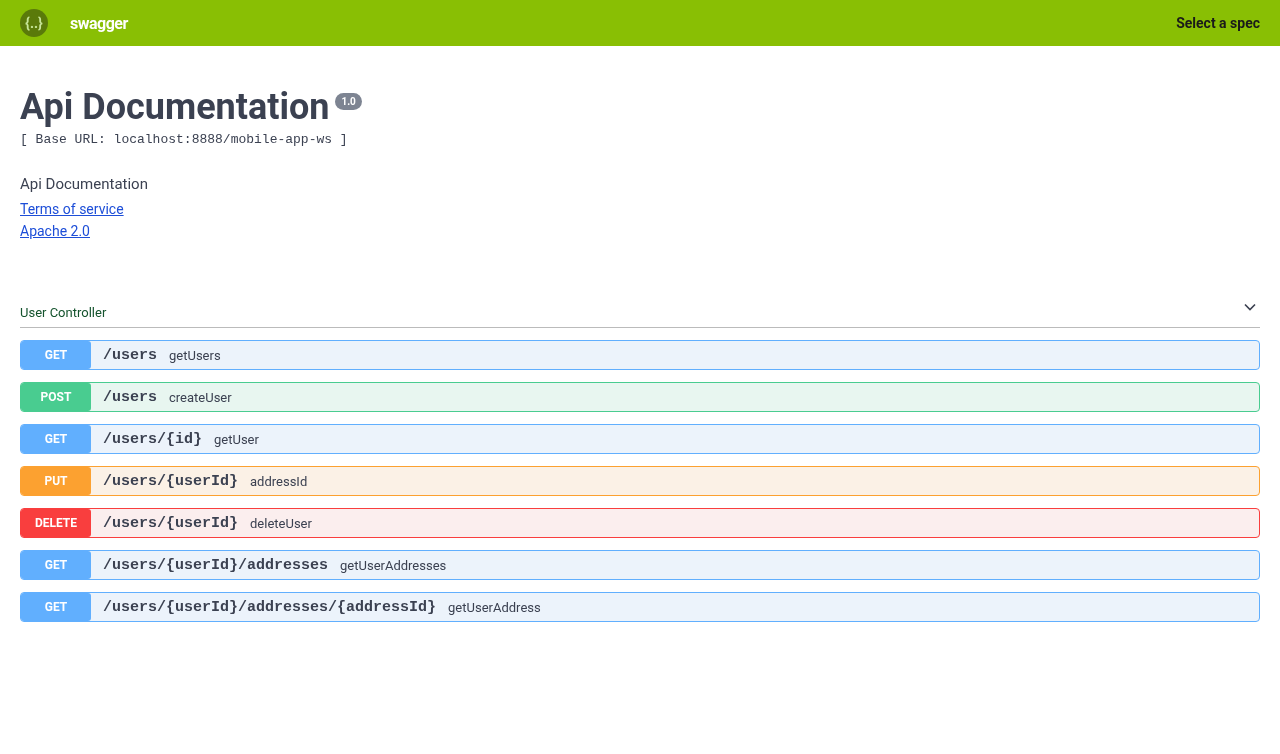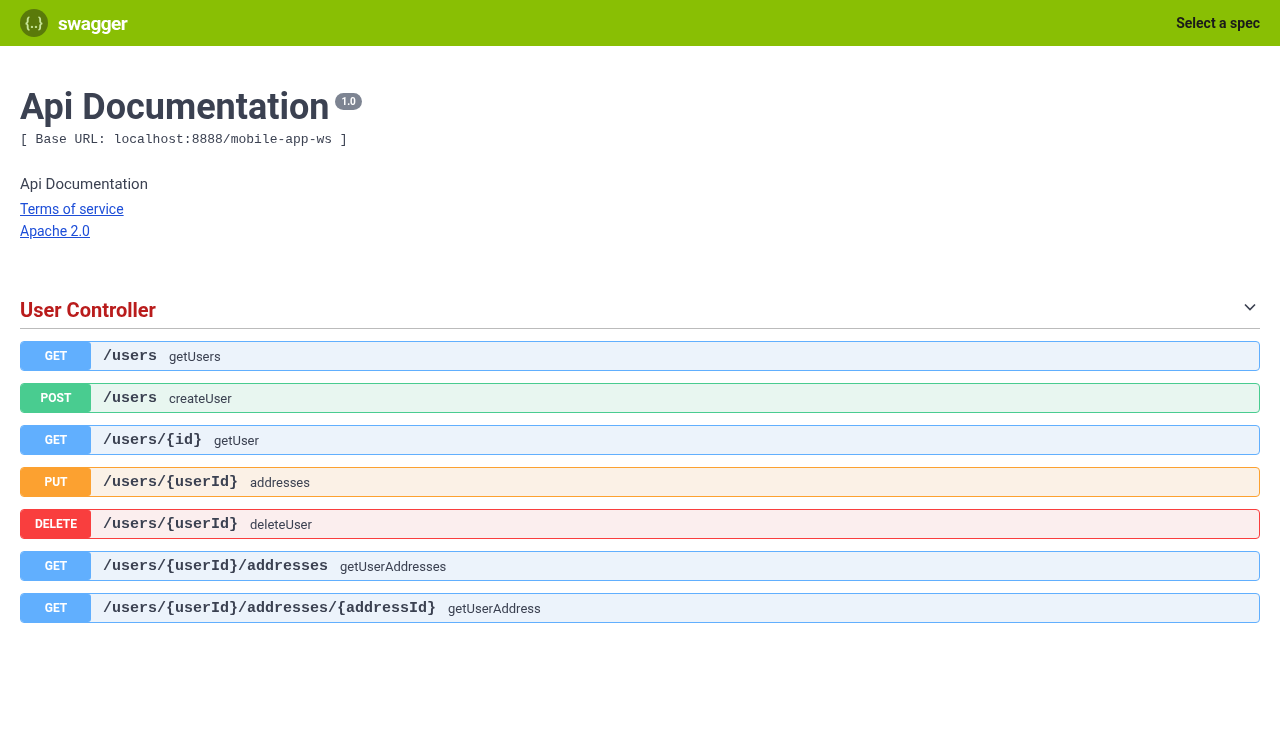--- a/index.html
+++ b/index.html
@@ -1,42 +1,42 @@
 <!DOCTYPE html>
 <html><head>
 <meta charset="utf-8">
 <style>
   * { box-sizing: border-box; margin: 0; padding: 0; }
   body { font-family: -apple-system, BlinkMacSystemFont, "Segoe UI", Roboto, sans-serif; background: #fff; color: #3b4151; width: 1280px; }
   
   .topbar { background: #89bf04; height: 46px; display: flex; align-items: center; padding: 0 20px; justify-content: space-between; }
   .logo-wrap { display: flex; align-items: center; gap: 10px; }
   .logo-badge { width: 28px; height: 28px; border-radius: 50%; background: #5a7a0a; display: flex; align-items: center; justify-content: center; color: #c8e69a; font-weight: bold; font-size: 14px; }
-  .logo-text { color: #fff; font-weight: 700; font-size: 19px; letter-spacing: -0.5px; }
+  .logo-text { color: #fff; font-weight: 700; font-size: 16px; letter-spacing: -0.5px; margin-left: 12px; }
   .spec-wrap { display: flex; align-items: center; gap: 10px; }
   .spec-label { color: #1a1a1a; font-weight: 700; font-size: 14px; }
   .spec-select { width: 370px; height: 32px; border: 2px solid #4a6406; border-radius: 4px; background: #fafafa; padding: 0 10px; font-size: 13px; font-weight: 600; appearance: none; -webkit-appearance: none; position: relative; }
   .select-wrap { position: relative; }
   .select-arrow { position: absolute; right: 10px; top: 50%; transform: translateY(-50%); pointer-events: none; }
   
   .container { padding: 40px 20px 20px 20px; }
   .title-row { display: flex; align-items: baseline; gap: 6px; }
   .main-title { font-size: 36px; font-weight: 700; color: #3b4151; }
   .version-badge { background: #7d8492; color: #fff; font-size: 10px; padding: 3px 6px; border-radius: 50px; font-weight: 700; position: relative; top: -14px; }
   .base-url { font-family: "Courier New", monospace; font-size: 13px; color: #3b4151; margin-top: 4px; }
   .docs-link { font-size: 13px; color: #4990e2; text-decoration: underline; display: inline-block; margin-top: 2px; }
   .desc { font-size: 15px; margin-top: 28px; }
   .meta-links { margin-top: 8px; }
   .meta-links a { display: block; font-size: 14px; color: #1d4ed8; text-decoration: underline; margin-top: 6px; }
   
   .tag-section { margin-top: 58px; }
   .tag-header { display: flex; align-items: baseline; justify-content: space-between; border-bottom: 1px solid #bbb; padding-bottom: 6px; cursor: pointer; }
   .tag-left { display: flex; align-items: baseline; gap: 12px; }
   .tag-name { font-size: 22px; font-weight: 700; padding-left: 10px; }
-  .tag-desc { font-size: 20px; color: #b91c1c; font-weight: bold; }
+  .tag-desc { font-size: 13px; color: #14532d; }
   
   .operations { margin-top: 12px; }
   .op { border-radius: 4px; margin-bottom: 12px; display: flex; align-items: center; gap: 12px; cursor: pointer; border: 1px solid; }
   .op-get { background: #ecf3fb; border-color: #61affe; }
   .op-post { background: #e8f6f0; border-color: #49cc90; }
   .op-put { background: #fbf1e6; border-color: #fca130; }
   .op-delete { background: #fbeeee; border-color: #f93e3e; }
   .method { min-width: 70px; height: 28px; border-radius: 3px; color: #fff; font-size: 12px; font-weight: 700; display: flex; align-items: center; justify-content: center; text-transform: uppercase; }
   .m-get { background: #61affe; }
   .m-post { background: #49cc90; }
@@ -95,21 +95,21 @@
           <span class="summary">createUser</span>
         </div>
         <div class="op op-get">
           <span class="method m-get">GET</span>
           <span class="path">/users/{id}</span>
           <span class="summary">getUser</span>
         </div>
         <div class="op op-put">
           <span class="method m-put">PUT</span>
           <span class="path">/users/{userId}</span>
-          <span class="summary">addresses</span>
+          <span class="summary">addressId</span>
         </div>
         <div class="op op-delete">
           <span class="method m-delete">DELETE</span>
           <span class="path">/users/{userId}</span>
           <span class="summary">deleteUser</span>
         </div>
         <div class="op op-get">
           <span class="method m-get">GET</span>
           <span class="path">/users/{userId}/addresses</span>
           <span class="summary">getUserAddresses</span>

